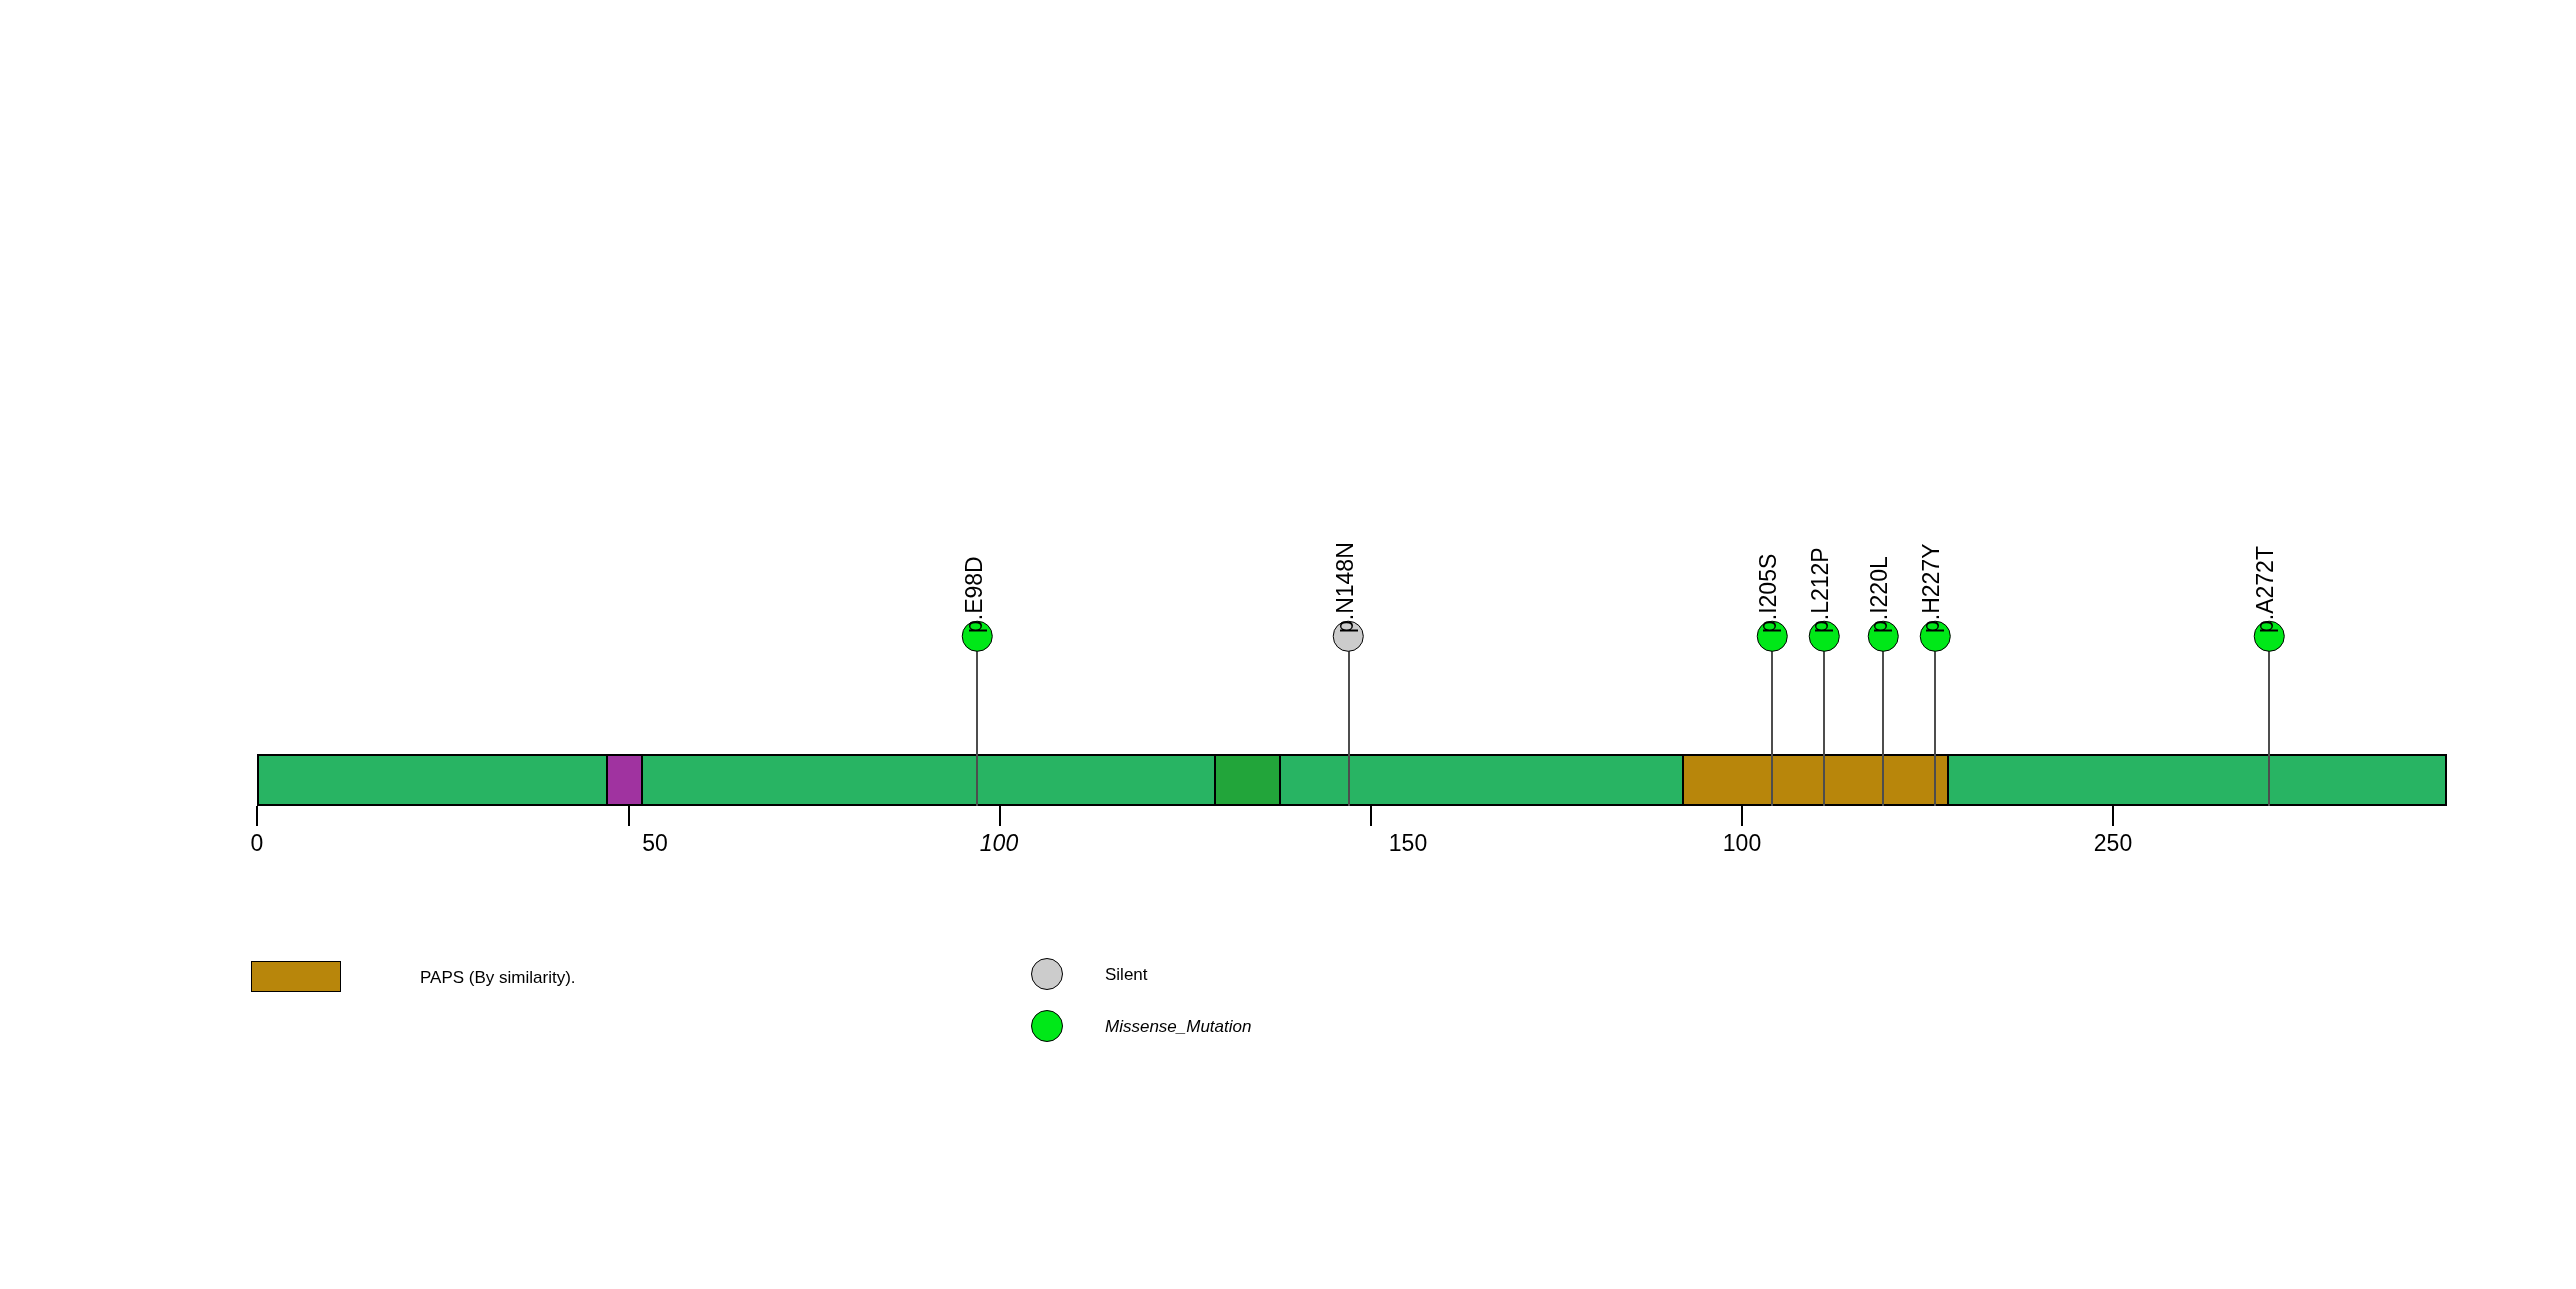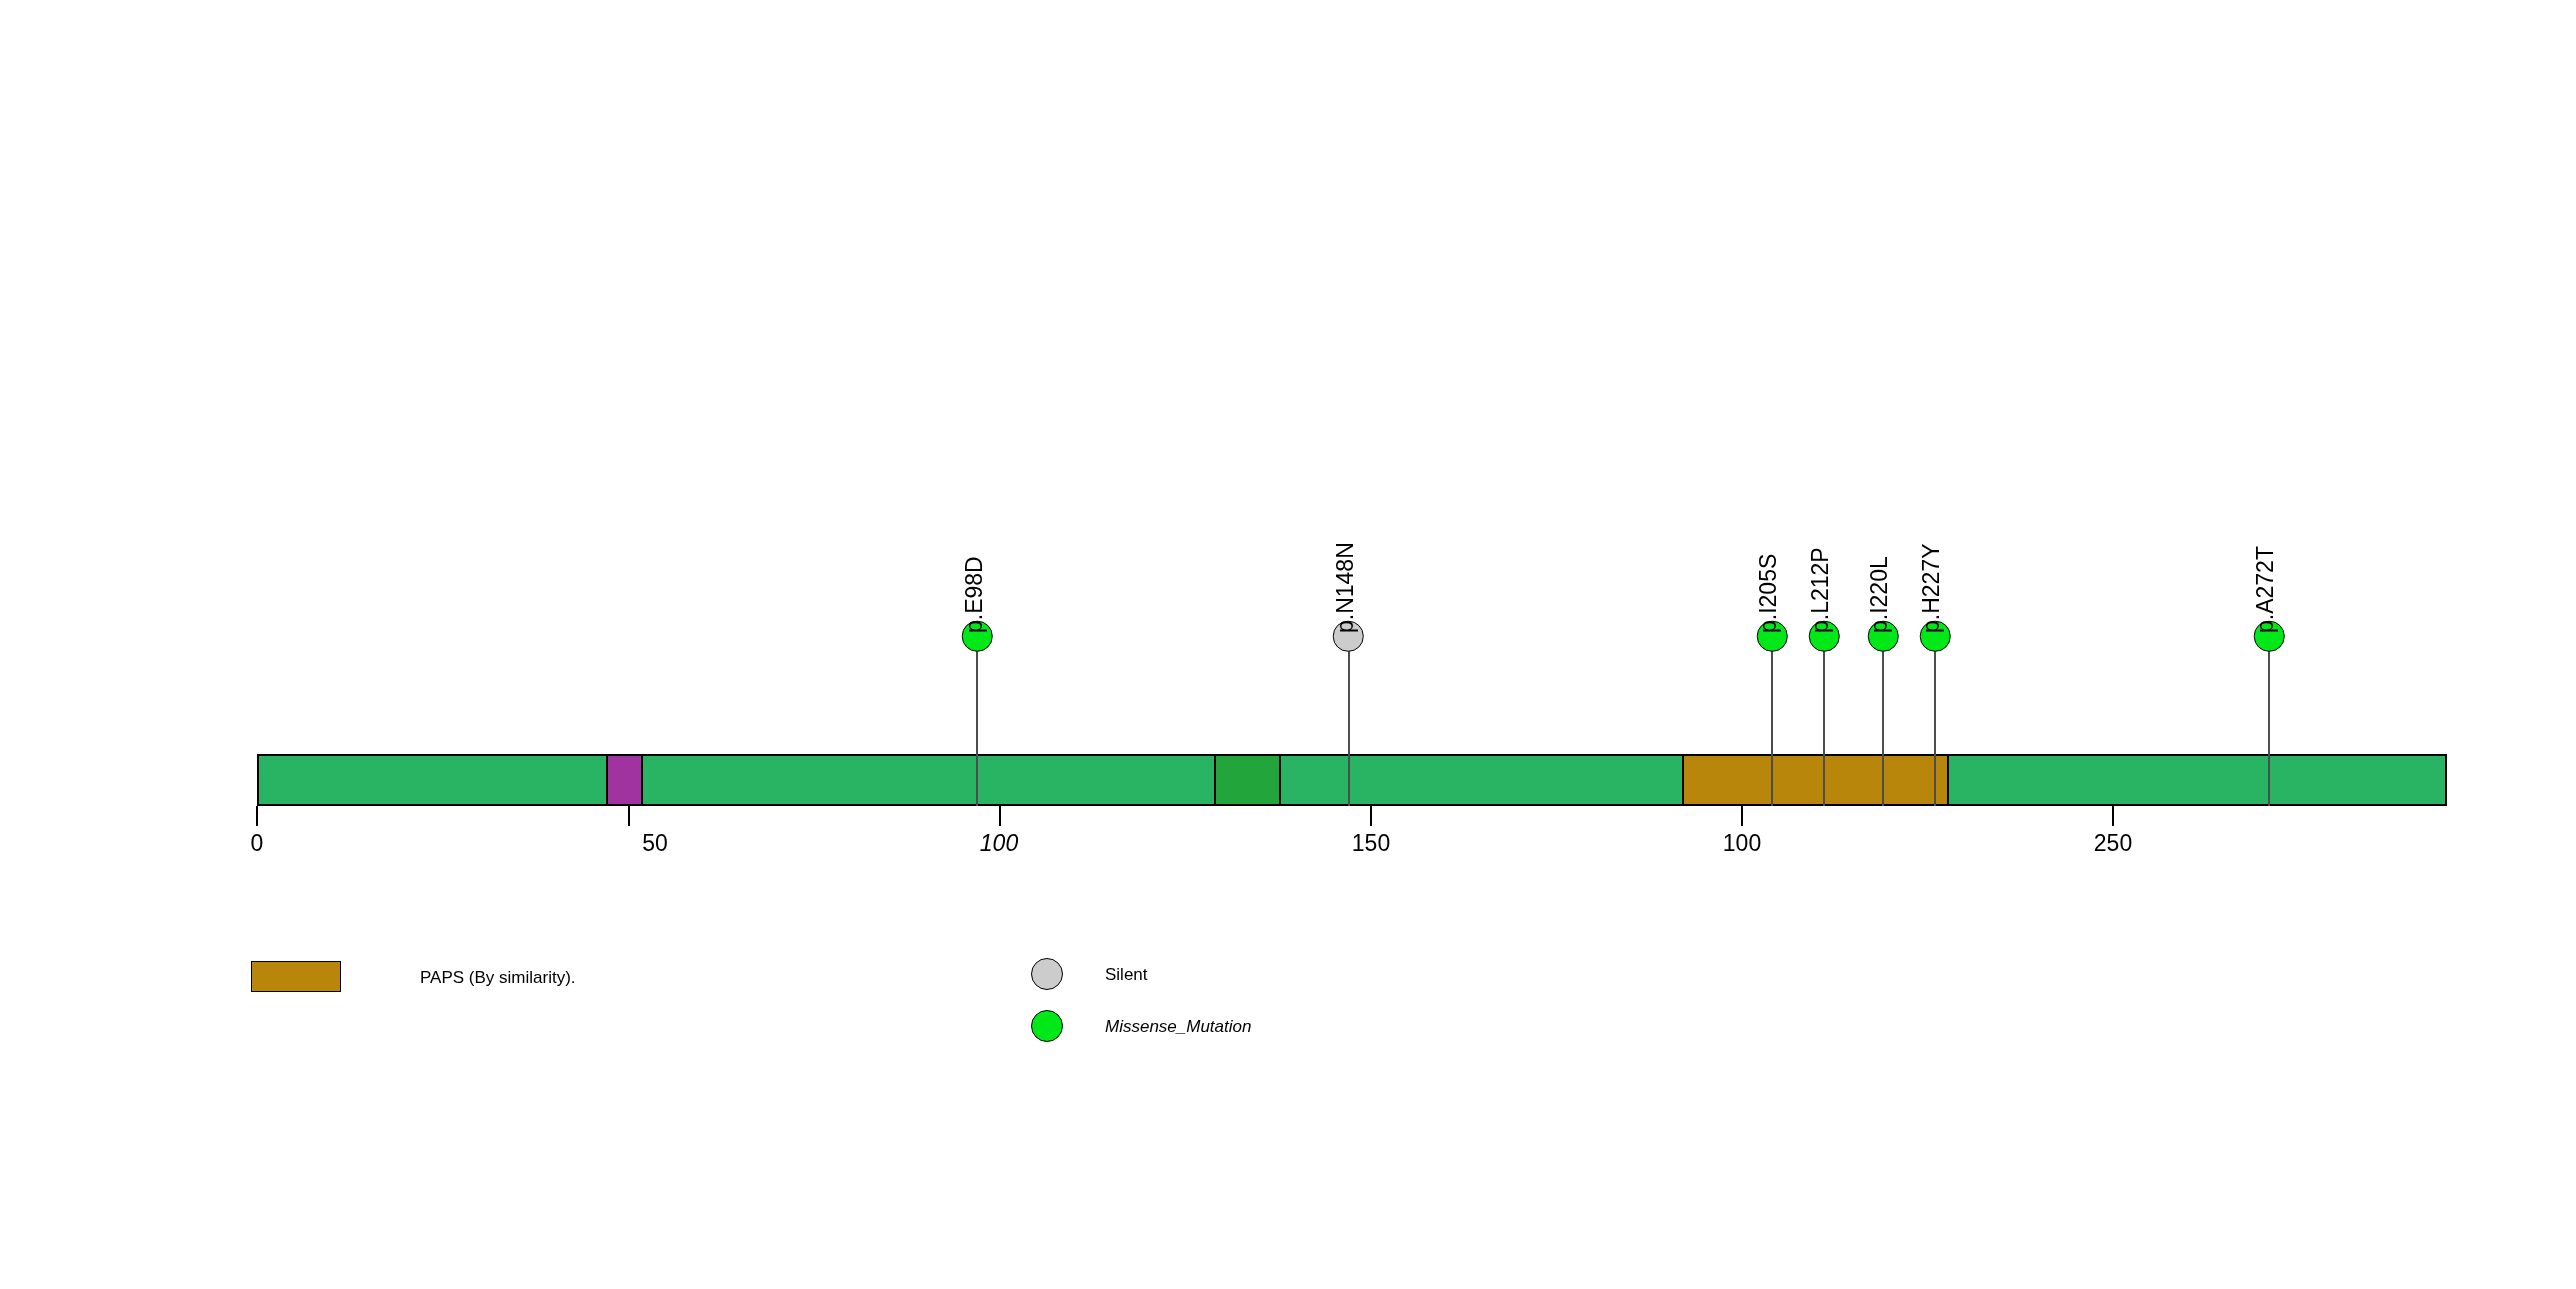--- a/index.html
+++ b/index.html
@@ -112,21 +112,21 @@
   </div>
 
   <div id="axis-layer">
       <div class="axis-tick" style="left: 256px; top: 806px; height: 20px;"></div>
       <div class="axis-label" style="left: 257px; top: 832px;">0</div>
       <div class="axis-tick" style="left: 628px; top: 806px; height: 20px;"></div>
       <div class="axis-label" style="left: 628px; top: 832px; margin-left: 27px;">50</div>
       <div class="axis-tick" style="left: 999px; top: 806px; height: 20px;"></div>
       <div class="axis-label" style="left: 999px; top: 832px; font-style: italic;">100</div>
       <div class="axis-tick" style="left: 1370px; top: 806px; height: 20px;"></div>
-      <div class="axis-label" style="left: 1371px; top: 832px;">150</div>
+      <div class="axis-label" style="left: 1408px; top: 832px;">150</div>
       <div class="axis-tick" style="left: 1741px; top: 806px; height: 20px;"></div>
       <div class="axis-label" style="left: 1742px; top: 832px;">100</div>
       <div class="axis-tick" style="left: 2112px; top: 806px; height: 20px;"></div>
       <div class="axis-label" style="left: 2113px; top: 832px;">250</div>
     </div>
 
   <div id="lollipop-layer">
       <div class="lollipop-stem" style="left: 976px; top: 636px; height: 170px;"></div>
       <div class="lollipop-head" title="p.E98D (Missense_Mutation)" style="left: 977px; top: 636px; width: 30.5px; height: 30.5px; background: rgb(0, 232, 24);"></div>
       <div class="lollipop-label" style="left: 986px; top: 610px;">p.E98D</div>

